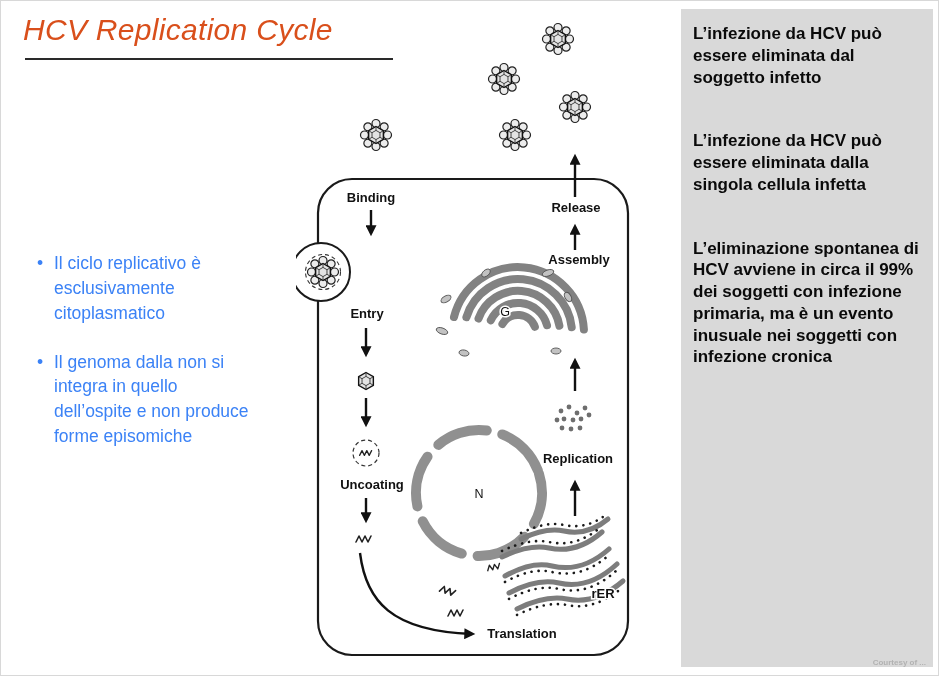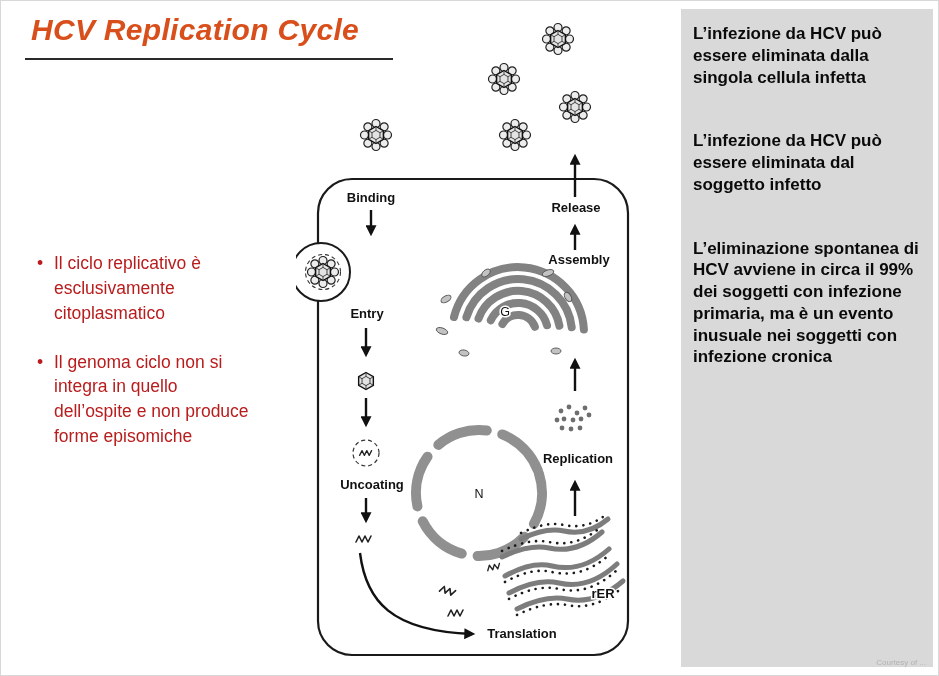--- a/index.html
+++ b/index.html
@@ -3,57 +3,57 @@
 <meta charset="utf-8">
 <style>
   * { margin:0; padding:0; box-sizing:border-box; }
   html,body { background:#fff; }
   body { font-family:"Liberation Sans","DejaVu Sans",sans-serif; color:#111; }
   .slide {
     position:relative; width:939px; height:676px; background:#fff;
     border:1px solid #d8d8d8; overflow:hidden;
   }
   .title {
-    position:absolute; left:30px; top:12px;
-    font-size:30px; font-weight:bold; font-style:italic;
+    position:absolute; left:22px; top:12px;
+    font-size:30px; font-weight:normal; font-style:italic;
     color:#D94F1B; letter-spacing:.3px; white-space:nowrap;
   }
   .title-rule {
     position:absolute; left:24px; top:57px; width:368px; height:0;
     border-top:2px solid #2a2a2a;
   }
   .bullets {
     position:absolute; left:36px; top:250px; width:232px;
-    list-style:none; font-size:17.5px; line-height:1.42; color:#b91c1c;
+    list-style:none; font-size:17.5px; line-height:1.42; color:#3b82f6;
   }
   .bullets li { position:relative; padding-left:17px; margin-bottom:24px; width:212px; }
   .bullets li::before { content:"•"; position:absolute; left:0; top:0; }
   .diagram-svg { position:absolute; left:295px; top:0; }
   .panel {
     position:absolute; left:680px; top:8px; width:252px; height:658px;
     background:#D9D9D9; padding:14px 12px 10px 12px;
     font-weight:bold; font-size:17px; line-height:1.28; color:#0a0a0a;
   }
   .panel p { margin:0 0 42px 0; }
   .credit {
     position:absolute; right:12px; bottom:8px;
-    font-size:8px; color:#b2b2b2; font-weight:normal;
+    font-size:8px; color:#b2b2b2; font-weight:bold;
   }
 </style>
 </head>
 <body>
 
 <div class="slide">
 
   <h1 class="title">HCV Replication Cycle</h1>
   <div class="title-rule"></div>
 
   <ul class="bullets">
     <li><span>Il ciclo replicativo è esclusivamente citoplasmatico</span></li>
-    <li><span>Il genoma ciclo non si integra in quello dell’ospite e non produce forme episomiche</span></li>
+    <li><span>Il genoma dalla non si integra in quello dell’ospite e non produce forme episomiche</span></li>
   </ul>
 
   <svg class="diagram-svg" width="380" height="676" viewBox="0 0 380 676" xmlns="http://www.w3.org/2000/svg">
     <defs>
       <marker id="ah" viewBox="0 0 10 10" refX="7" refY="5" markerUnits="userSpaceOnUse" markerWidth="12" markerHeight="11" orient="auto">
         <path d="M0 0 L10 5 L0 10 z" fill="#111"></path>
       </marker>
       <g id="capsid">
         <polygon points="0,-8.5 7.36,-4.25 7.36,4.25 0,8.5 -7.36,4.25 -7.36,-4.25" fill="#e3e3e3" stroke="#111" stroke-width="1.4"></polygon>
         <polygon points="0,-4.6 3.98,-2.3 3.98,2.3 0,4.6 -3.98,2.3 -3.98,-2.3" fill="none" stroke="#333" stroke-width="0.9"></polygon>
@@ -179,19 +179,19 @@
       <text x="209" y="315" font-weight="normal" font-size="12.5">G</text>
       <text x="282" y="462">Replication</text>
       <text x="76" y="488">Uncoating</text>
       <text x="183" y="497" font-weight="normal" font-size="12.5">N</text>
       <text x="307" y="597">rER</text>
       <text x="226" y="637">Translation</text>
     </g>
   </svg>
 
   <aside class="panel">
+    <p>L’infezione da HCV può essere eliminata dal soggetto infetto</p>
     <p>L’infezione da HCV può essere eliminata dalla singola cellula infetta</p>
-    <p>L’infezione da HCV può essere eliminata dal soggetto infetto</p>
     <p>L’eliminazione spontanea di HCV avviene in circa il 99% dei soggetti con infezione primaria, ma è un evento inusuale nei soggetti con infezione cronica</p>
   </aside>
 
   <div class="credit">Courtesy of ...</div>
 </div>
 
 </body></html>

